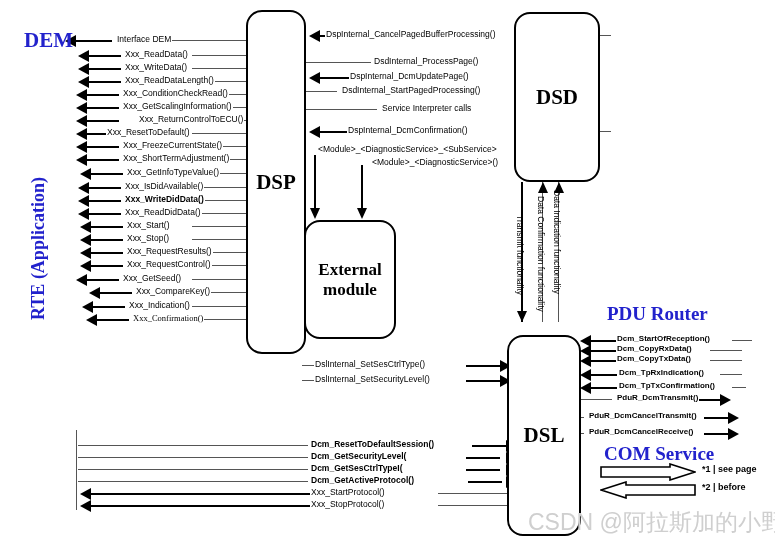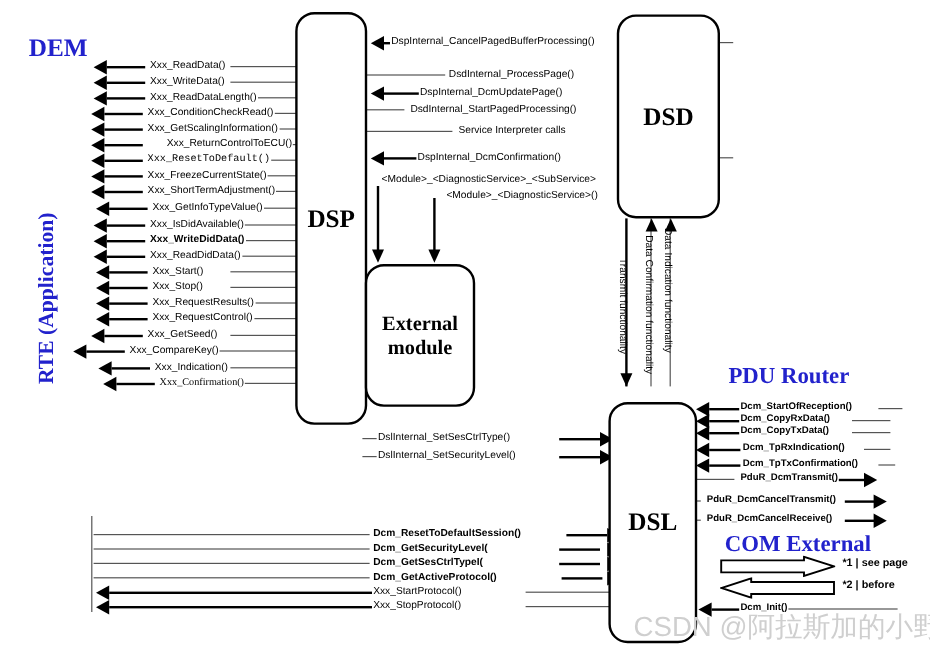--- a/index.html
+++ b/index.html
@@ -67,26 +67,32 @@
 
   <div class="modbox small" style="left:304px;top:220px;width:88px;height:115px;flex-direction:column;">
     <span class="lbl">External</span>
     <span class="lbl">module</span>
   </div>
 
   <div class="bluetitle" style="left:24px;top:28px;font-size:21px;">DEM</div>
 
   <div class="bluetitle" style="left:607px;top:303px;font-size:19px;">PDU Router</div>
 
-  <div class="bluetitle" style="left:604px;top:443px;font-size:19px;">COM External</div>
+  <div class="bluetitle" style="left:604px;top:443px;font-size:19px;">COM Service</div>
 
   <div class="bluetitle vrot" style="left:28px;top:320px;font-size:18px;">RTE (Application)</div>
 
   <div class="rail" style="left:76px;top:430px;width:1px;height:80px;background:#555;"></div>
 
+  <div class="row" style="left:60px;top:35px;width:240px;">
+    <div class="line" style="left:95px;width:145px;"></div>
+    <div class="shaft" style="left:16px;width:36px;"></div>
+    <div class="head-l" style="left:5px;"></div>
+    <div class="caption" style="left:56px;">Interface DEM</div>
+  </div>
 
   <div id="rte-rows">
       <div class="row" style="left: 74px; top: 50px; width: 228px;">
         <div class="line" style="left: 118px; width: 110px;"></div>
         <div class="shaft" style="left: 15px; width: 32px;"></div>
         <div class="head-l" style="left: 4px;"></div>
         <div class="caption" style="left: 50px;">Xxx_ReadData()</div>
       </div>
       <div class="row" style="left: 74px; top: 63px; width: 228px;">
         <div class="line" style="left: 118px; width: 110px;"></div>
@@ -115,21 +121,21 @@
       <div class="row" style="left: 74px; top: 115px; width: 228px;">
         <div class="line" style="left: 118px; width: 110px;"></div>
         <div class="shaft" style="left: 13px; width: 32px;"></div>
         <div class="head-l" style="left: 2px;"></div>
         <div class="caption" style="left: 64px;">Xxx_ReturnControlToECU()</div>
       </div>
       <div class="row" style="left: 74px; top: 128px; width: 228px;">
         <div class="line" style="left: 118px; width: 110px;"></div>
         <div class="shaft" style="left: 13px; width: 32px;"></div>
         <div class="head-l" style="left: 2px;"></div>
-        <div class="caption" style="left: 48px; font-family: Liberation Mono, monospace;">Xxx_ResetToDefault()</div>
+        <div class="caption" style="left: 32px;">Xxx_ResetToDefault()</div>
       </div>
       <div class="row" style="left: 74px; top: 141px; width: 228px;">
         <div class="line" style="left: 118px; width: 110px;"></div>
         <div class="shaft" style="left: 13px; width: 32px;"></div>
         <div class="head-l" style="left: 2px;"></div>
         <div class="caption" style="left: 48px;">Xxx_FreezeCurrentState()</div>
       </div>
       <div class="row" style="left: 74px; top: 154px; width: 228px;">
         <div class="line" style="left: 118px; width: 110px;"></div>
         <div class="shaft" style="left: 13px; width: 32px;"></div>
@@ -183,21 +189,21 @@
         <div class="shaft" style="left: 17px; width: 32px;"></div>
         <div class="head-l" style="left: 6px;"></div>
         <div class="caption" style="left: 52px;">Xxx_RequestControl()</div>
       </div>
       <div class="row" style="left: 74px; top: 274px; width: 228px;">
         <div class="line" style="left: 118px; width: 110px;"></div>
         <div class="shaft" style="left: 13px; width: 32px;"></div>
         <div class="head-l" style="left: 2px;"></div>
         <div class="caption" style="left: 48px;">Xxx_GetSeed()</div>
       </div>
-      <div class="row" style="left: 59px; top: 287px; width: 228px;">
+      <div class="row" style="left: 87px; top: 287px; width: 228px;">
         <div class="line" style="left: 118px; width: 110px;"></div>
         <div class="shaft" style="left: 13px; width: 32px;"></div>
         <div class="head-l" style="left: 2px;"></div>
         <div class="caption" style="left: 48px;">Xxx_CompareKey()</div>
       </div>
       <div class="row" style="left: 74px; top: 301px; width: 228px;">
         <div class="line" style="left: 118px; width: 110px;"></div>
         <div class="shaft" style="left: 19px; width: 32px;"></div>
         <div class="head-l" style="left: 8px;"></div>
         <div class="caption" style="left: 54px;">Xxx_Indication()</div>
@@ -384,21 +390,15 @@
   <svg class="blockarrow" style="left:600px;top:463px;" width="96" height="18" viewBox="0 0 96 18">
     <polygon points="1,4 70,4 70,1 95,9 70,17 70,14 1,14" fill="#fff" stroke="#000" stroke-width="1.6"></polygon>
   </svg>
   <div style="position:absolute;left:702px;top:464px;font-size:9px;font-weight:bold;color:#000;white-space:nowrap;">*1 | see page</div>
 
   <svg class="blockarrow" style="left:600px;top:481px;" width="96" height="18" viewBox="0 0 96 18">
     <polygon points="95,4 26,4 26,1 1,9 26,17 26,14 95,14" fill="#fff" stroke="#000" stroke-width="1.6"></polygon>
   </svg>
   <div style="position:absolute;left:702px;top:482px;font-size:9px;font-weight:bold;color:#000;white-space:nowrap;">*2 | before</div>
 
-  <div class="row" style="left:580px;top:502px;width:190px;">
-    <div class="line" style="left:68px;width:100px;"></div>
-    <div class="shaft" style="left:13px;width:24px;"></div>
-    <div class="head-l" style="left:2px;"></div>
-    <div class="caption bold" style="left:36px;font-size:8px;">Dcm_Init()</div>
-  </div>
 
   <div class="wm" style="left:528px;top:507px;">CSDN @阿拉斯加的小野牛</div>
 </div>
 
 </body></html>

